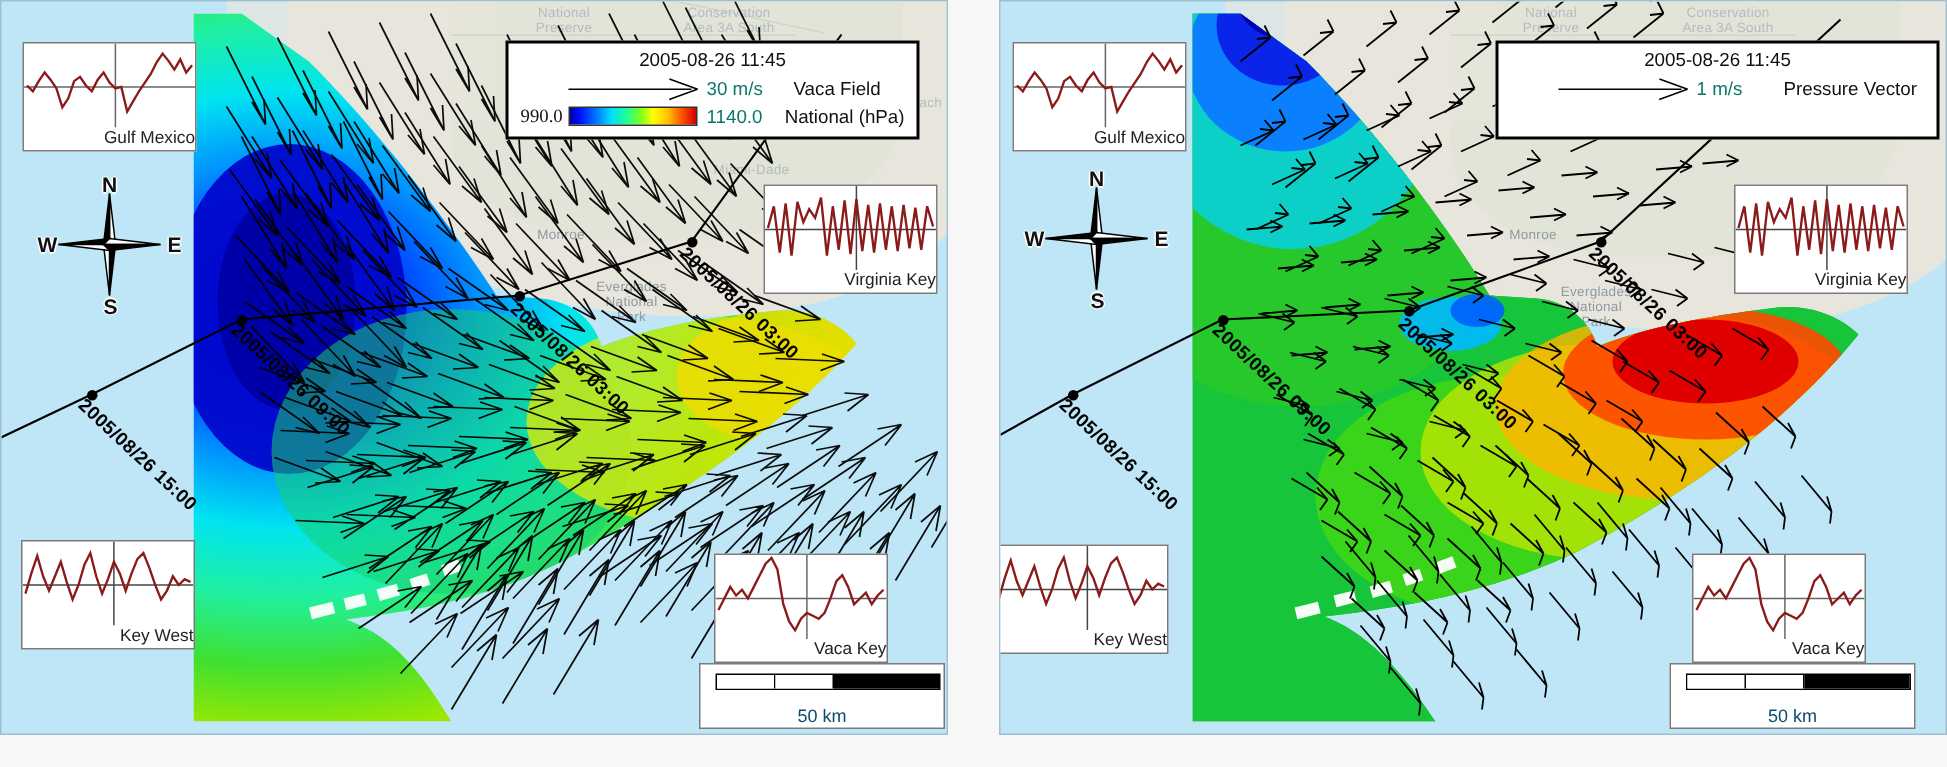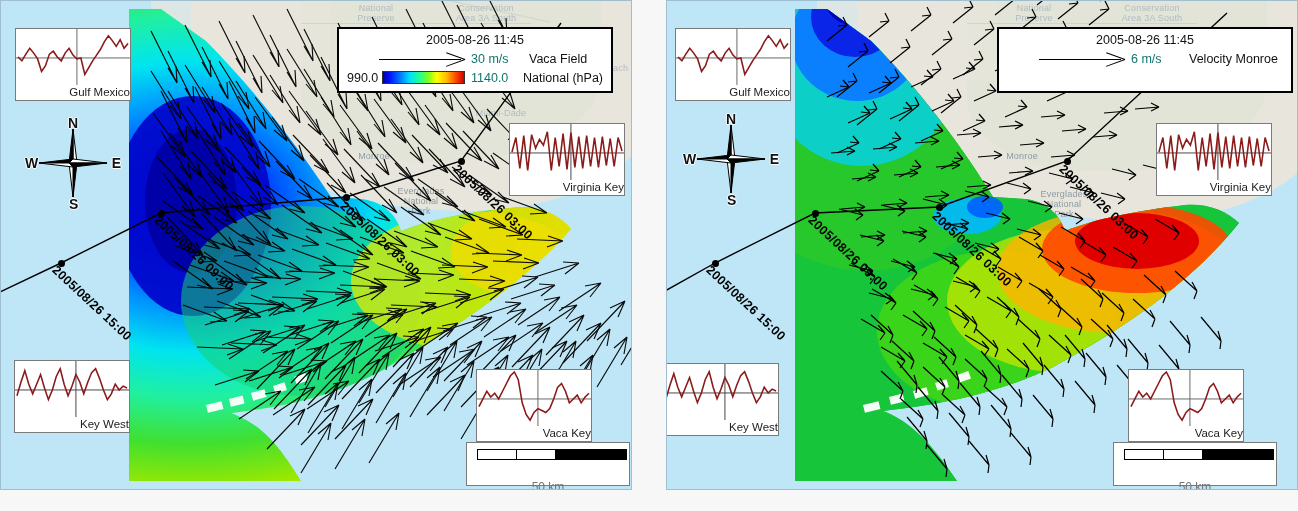--- a/index.html
+++ b/index.html
@@ -19,21 +19,21 @@
   .maplabel.dim{color:#b3bcc2;}
   .maplabel.box{background:rgba(255,255,255,.75);color:#6f7d87;padding:0 2px;}
   .roadline{position:absolute;background:#cfd6cb;height:1px;}
 
   
   .legend{position:absolute;background:#fff;border:2px solid #000;box-sizing:border-box;
           padding:4px 8px 5px 8px;}
   .legend .ltime{text-align:center;font-size:12.5px;color:#111;margin-bottom:2px;}
   .legend .lrow{display:flex;align-items:center;font-size:12.5px;color:#111;height:19px;}
   .legend .lkeyA{width:118px;display:flex;align-items:center;justify-content:flex-end;}
-  .legend .lkeyB{width:118px;display:flex;align-items:center;justify-content:flex-end;}
+  .legend .lkeyB{width:118px;display:flex;align-items:center;justify-content:flex-end;font-family:Liberation Serif, serif;}
   .legend .lmin{font-size:12.5px;color:#111;margin-right:4px;}
   .legend .cbar{width:88px;height:13px;border:1px solid #333;box-sizing:border-box;
     background:linear-gradient(to right,#0000a0 0%,#0010ff 8%,#0080ff 22%,#00e0ff 33%,
       #20ff90 45%,#7cff20 56%,#ffff00 66%,#ffc000 78%,#ff5000 89%,#d00000 100%);}
   .legend .lval{font-size:12.5px;color:#0f766e;margin-left:6px;width:52px;}
   .legend .ltext{font-size:12.5px;color:#111;margin-left:6px;white-space:nowrap;}
   .arrowkey{position:relative;width:86px;height:12px;}
   .arrowkey .shaft{position:absolute;left:0;top:6px;width:82px;height:1.4px;background:#000;}
   .arrowkey .h1{position:absolute;right:0;top:6px;width:20px;height:1.4px;background:#000;
                 transform-origin:right center;transform:rotate(-20deg);}
@@ -54,21 +54,21 @@
   .compass .n{top:-2px;left:41px;} .compass .s{bottom:-3px;left:42px;}
   .compass .w{top:38px;left:-2px;} .compass .e{top:38px;right:-2px;}
 
   
   .scalebox{position:absolute;background:#fff;border:1.5px solid #7b7b7b;box-sizing:border-box;
             padding:6px 10px 4px 10px;}
   .sbar{display:flex;height:11px;border:1px solid #000;box-sizing:border-box;width:150px;}
   .sbar i{display:block;height:100%;}
   .sbar i.w{background:#fff;border-right:1px solid #000;}
   .sbar i.b{background:#000;}
-  .scap{text-align:center;font-size:12px;color:#737373;margin-top:20px;}
+  .scap{text-align:center;font-size:12px;color:#0c4a6e;margin-top:10px;}
 
   
   .tracklbl{position:absolute;font-size:12.5px;font-weight:bold;color:#000;white-space:nowrap;
             transform-origin:left top;letter-spacing:.3px;}
   .trackdot{position:absolute;width:7px;height:7px;background:#000;border-radius:50%;}
 </style>
 </head>
 <body>
 
 <div class="app">
@@ -399,22 +399,22 @@
     <div class="legend" style="left:330px;top:26px;width:296px;height:66px;">
       <div class="ltime">2005-08-26 11:45</div>
       <div class="lrow">
         <div class="lkeyA">
           <div class="arrowkey">
             <span class="shaft"></span>
               <span class="h1"></span>
               <span class="h2"></span>
           </div>
         </div>
-        <div class="lval">6 m/s</div>
-        <div class="ltext">Velocity Monroe</div>
+        <div class="lval">1 m/s</div>
+        <div class="ltext">Pressure Vector</div>
       </div>
     </div>
 
     <div class="compass" style="left:18px;top:112px;">
       <svg viewBox="0 0 92 92" width="92" height="92">
         <g stroke="#000" stroke-width="1">
           <polygon points="46,12 50,46 46,50" fill="#fff"></polygon>
             <polygon points="46,12 42,46 46,50" fill="#000"></polygon>
           <polygon points="46,80 50,46 46,42" fill="#000"></polygon>
             <polygon points="46,80 42,46 46,42" fill="#fff"></polygon>

